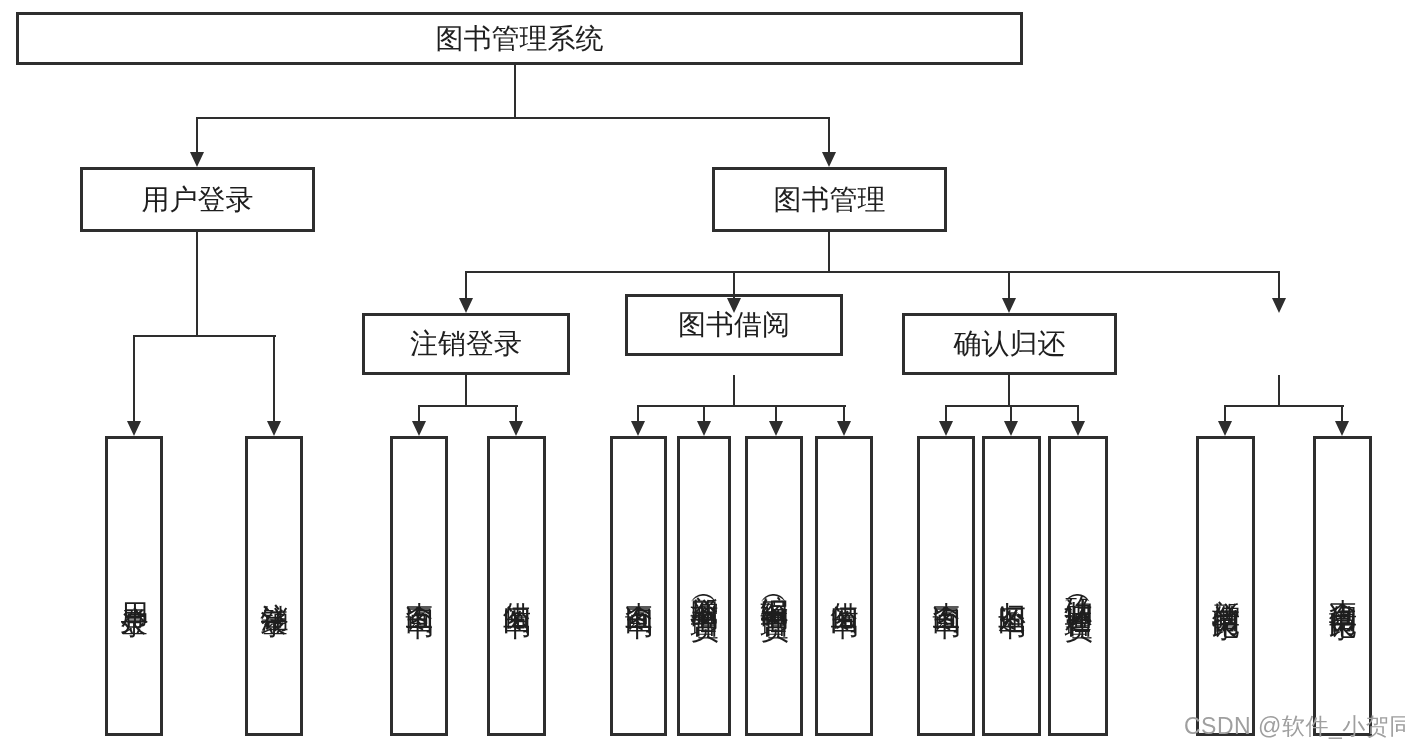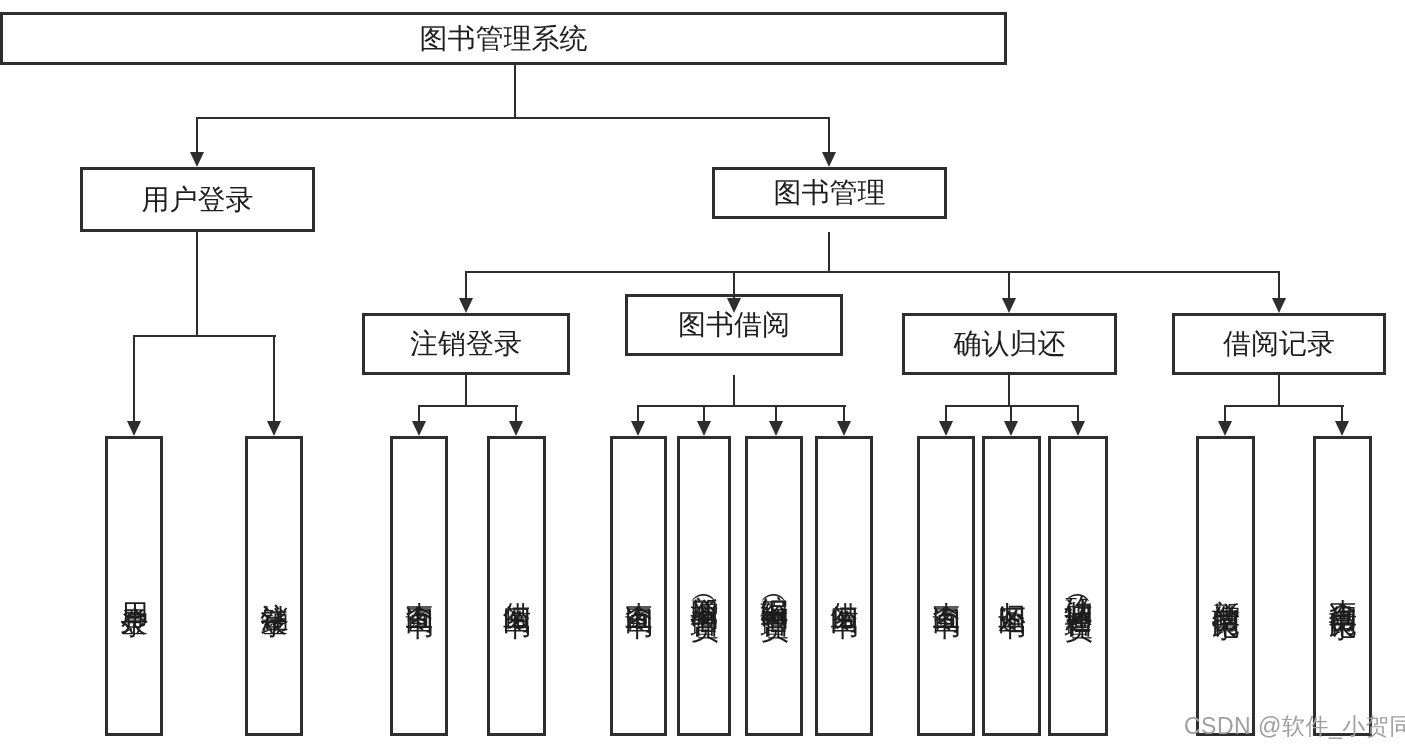--- a/index.html
+++ b/index.html
@@ -33,29 +33,28 @@
   .watermark{
     position:absolute;left:1184px;top:711px;font-size:23px;color:#9f9f9f;
     white-space:nowrap;letter-spacing:0.5px;z-index:5;
   }
 </style>
 </head>
 <body>
 
 <div class="canvas">
 
-  <div class="box" style="left:0;top:12px;width:1007px;height:53px">图书管理系统</div>
+  <div class="box" style="left:16px;top:12px;width:1007px;height:53px">图书管理系统</div>
 
   <div class="box" style="left:80px;top:167px;width:235px;height:65px">用户登录</div>
-  <div class="box" style="left:712px;top:167px;width:235px;height:52px">图书管理</div>
+  <div class="box" style="left:712px;top:167px;width:235px;height:65px">图书管理</div>
 
   <div class="box" style="left:362px;top:313px;width:208px;height:62px">注销登录</div>
   <div class="box" style="left:625px;top:294px;width:218px;height:62px">图书借阅</div>
   <div class="box" style="left:902px;top:313px;width:215px;height:62px">确认归还</div>
-  <div class="box" style="left:1172px;top:313px;width:214px;height:62px">借阅记录</div>
 
   <div class="box leaf" style="left:105px;width:58px">
     <span class="vtext">用户登录</span>
   </div>
   <div class="box leaf" style="left:245px;width:58px">
     <span class="vtext">注销登录</span>
   </div>
 
   <div class="box leaf" style="left:390px;width:58px">
     <span class="vtext">查询图书</span>

